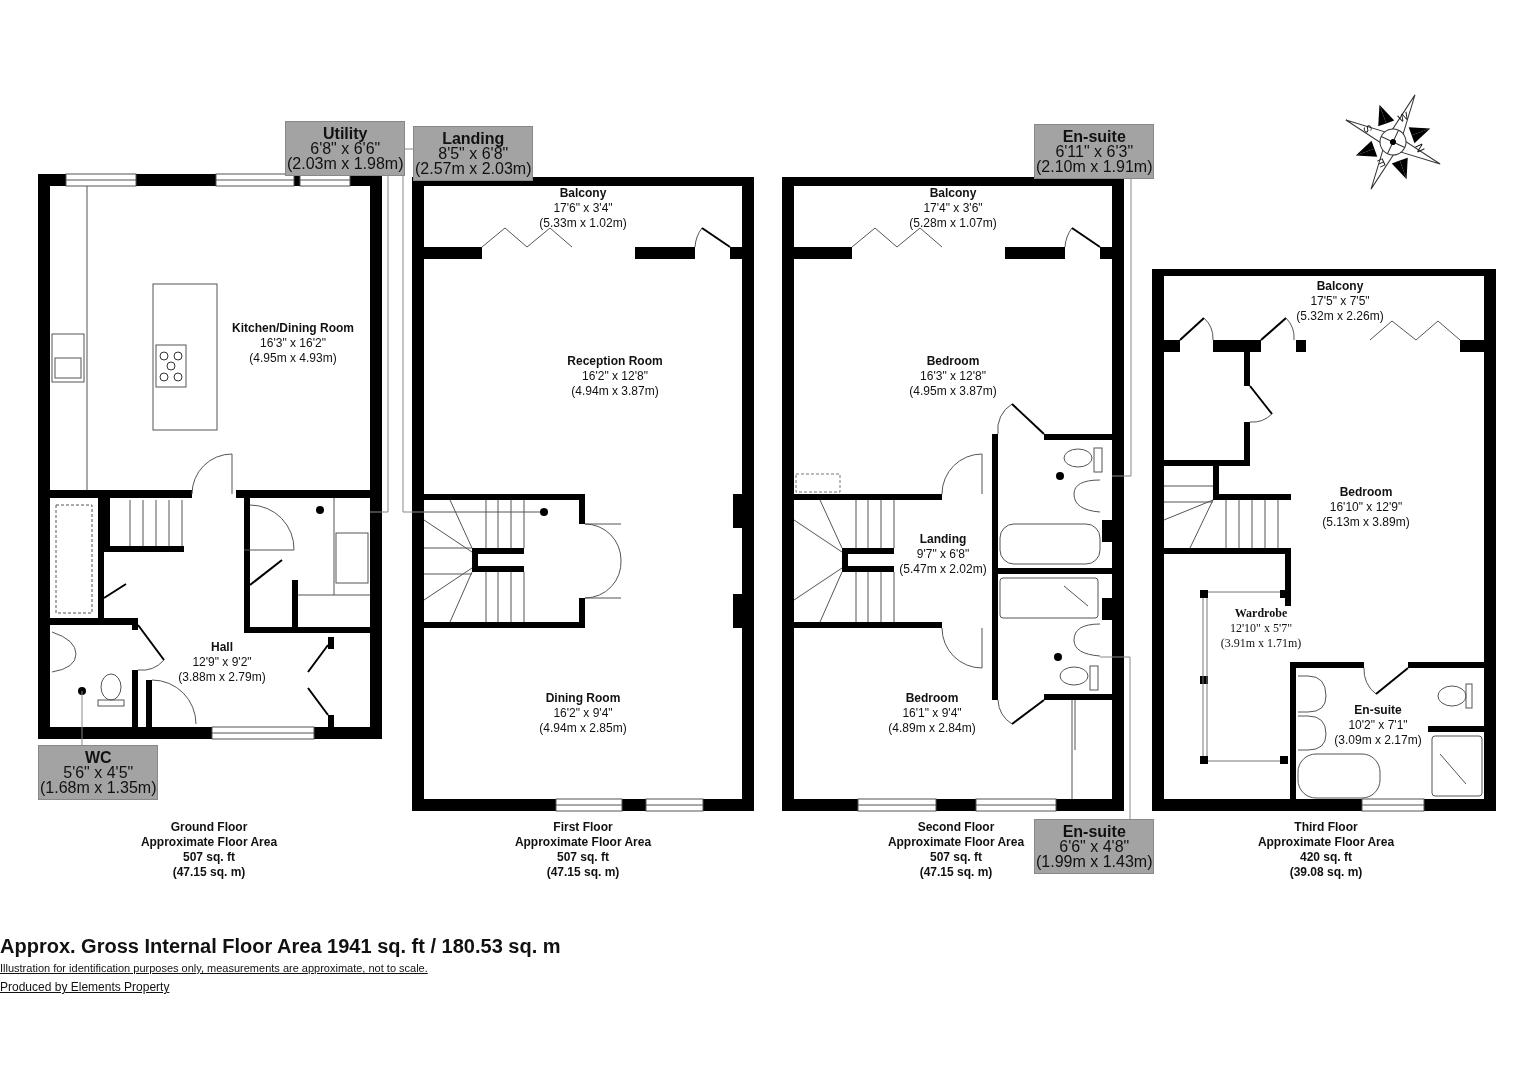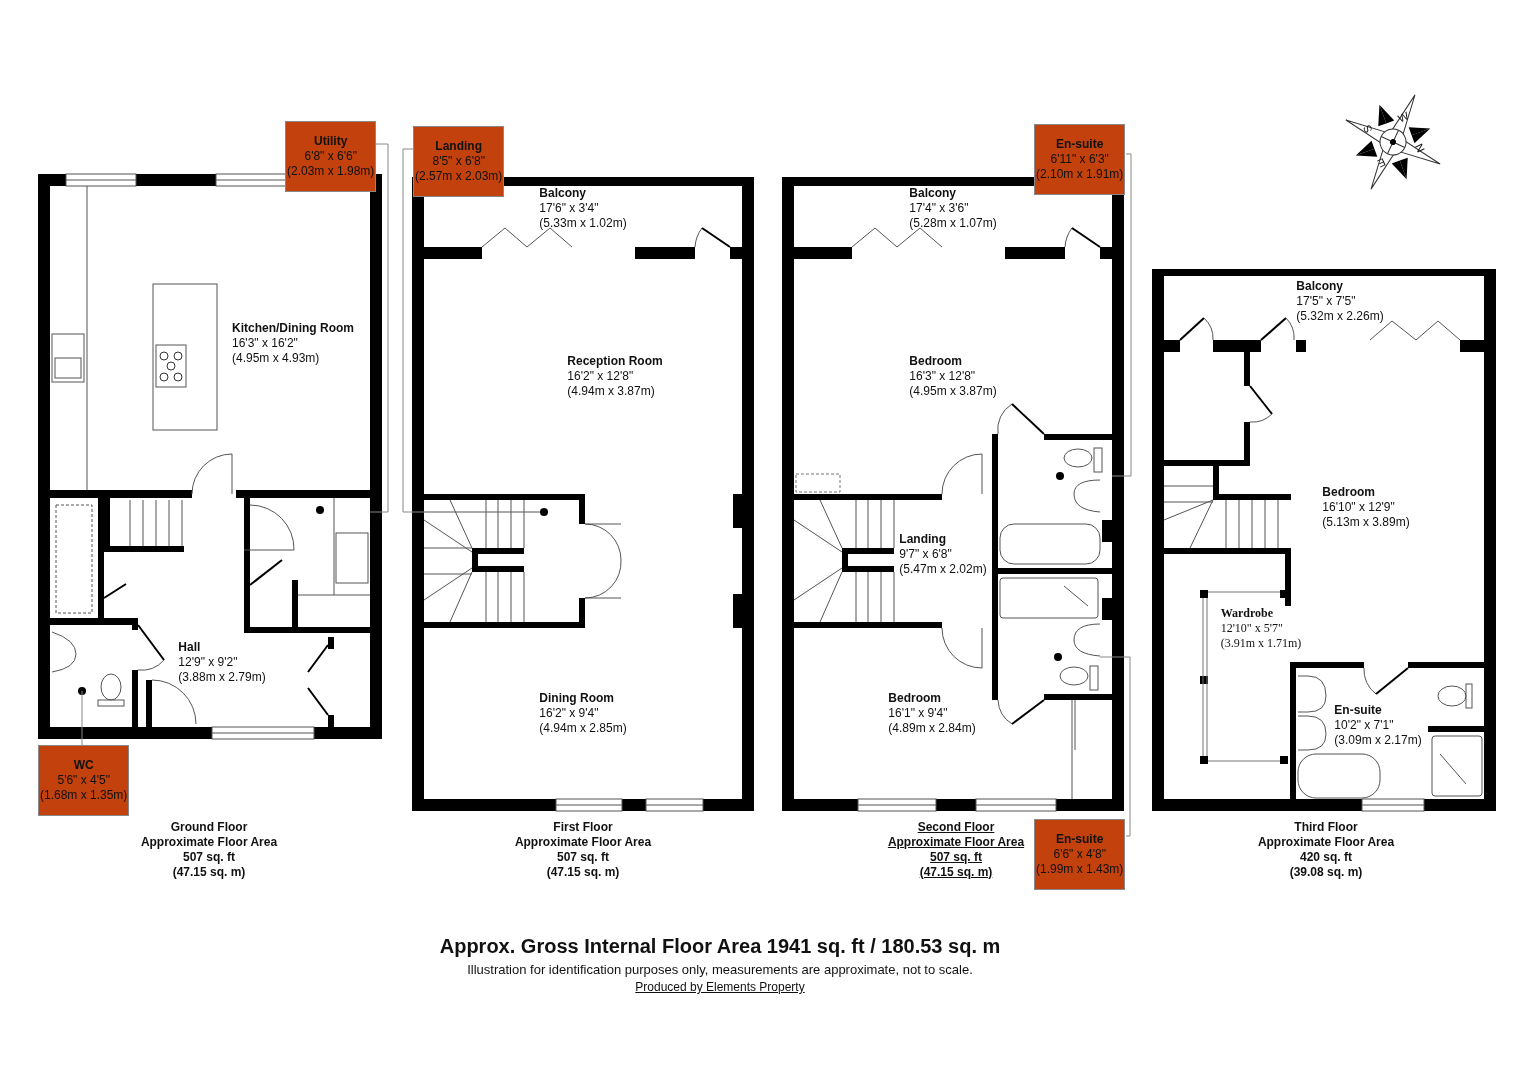--- a/index.html
+++ b/index.html
@@ -1,28 +1,28 @@
 <!DOCTYPE html>
 <html><head>
 <meta charset="utf-8">
 <style>
   html,body{margin:0;padding:0;background:#ffffff;}
   body{width:1528px;height:1080px;position:relative;overflow:hidden;font-family:"Liberation Sans",sans-serif;color:#111;}
   svg.plan{position:absolute;left:0;top:0;width:1528px;height:1080px;}
-  .lbl{position:absolute;font-size:12px;line-height:15px;transform:translateX(-50%);white-space:nowrap;}
+  .lbl{position:absolute;text-align:center;font-size:12px;line-height:15px;transform:translateX(-50%);white-space:nowrap;}
   .lbl .n{font-weight:bold;display:block;}
   .lbl span{display:block;}
-  .box{position:absolute;border:1px solid #888;background:#c2410c;text-align:center;font-size:12px;line-height:15px;white-space:nowrap;padding:12px 1px;}
+  .box{position:absolute;border:1px solid #888;background:#a3a3a3;text-align:center;font-size:16px;line-height:15px;white-space:nowrap;padding:4px 1px;}
   .box .n{font-weight:bold;display:block;}
   .box span{display:block;}
   .floor{position:absolute;text-align:center;font-weight:bold;font-size:12px;line-height:15px;transform:translateX(-50%);white-space:nowrap;}
   .floor span{display:block;text-align:center;}
-  .footer{position:absolute;left:14px;width:1412px;text-align:center;}
+  .footer{position:absolute;left:0;width:1412px;text-align:left;}
   .f-title{top:935px;font-size:20px;font-weight:bold;}
-  .f-note{top:962px;font-size:13px;}
+  .f-note{top:962px;font-size:11px;text-decoration:underline;}
   .f-credit{top:980px;font-size:12px;text-decoration:underline;}
 </style>
 </head>
 <body>
 
 <svg class="plan" viewBox="0 0 1528 1080" xmlns="http://www.w3.org/2000/svg">
 
   <g>
 
     <rect x="38" y="174" width="12" height="565" fill="#000"></rect>
@@ -404,21 +404,21 @@
 <div class="lbl" style="left:932px;top:691px;">
   <span class="n">Bedroom</span>
   <span>16'1" x 9'4"</span>
   <span>(4.89m x 2.84m)</span>
 </div>
 <div class="box" style="left:1034px;top:819px;">
   <span class="n">En-suite</span>
   <span>6'6" x 4'8"</span>
   <span>(1.99m x 1.43m)</span>
 </div>
-<div class="floor" style="left:956px;top:820px;text-decoration:underline;">
+<div class="floor" style="left:956px;top:820px;">
   <span>Second Floor</span>
   <span>Approximate Floor Area</span>
   <span>507 sq. ft</span>
   <span>(47.15 sq. m)</span>
 </div>
 
 <div class="lbl" style="left:1340px;top:279px;">
   <span class="n">Balcony</span>
   <span>17'5" x 7'5"</span>
   <span>(5.32m x 2.26m)</span>

